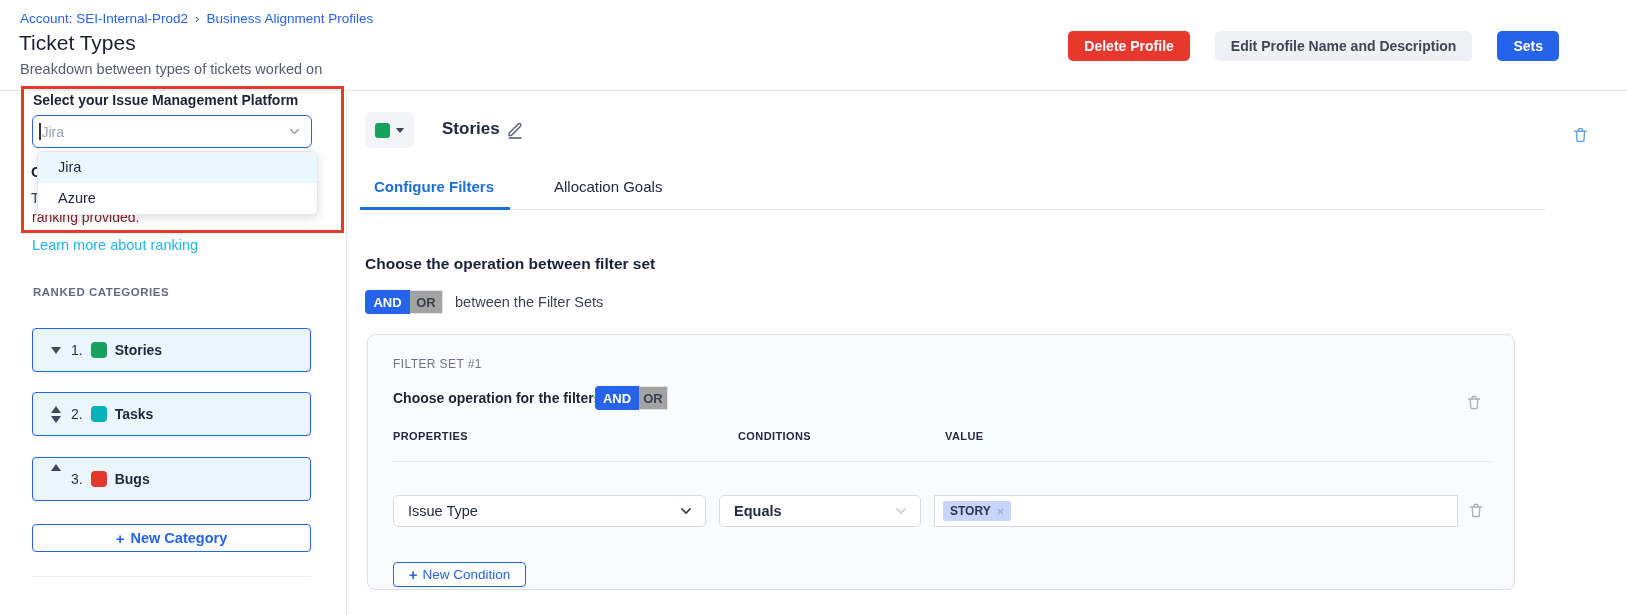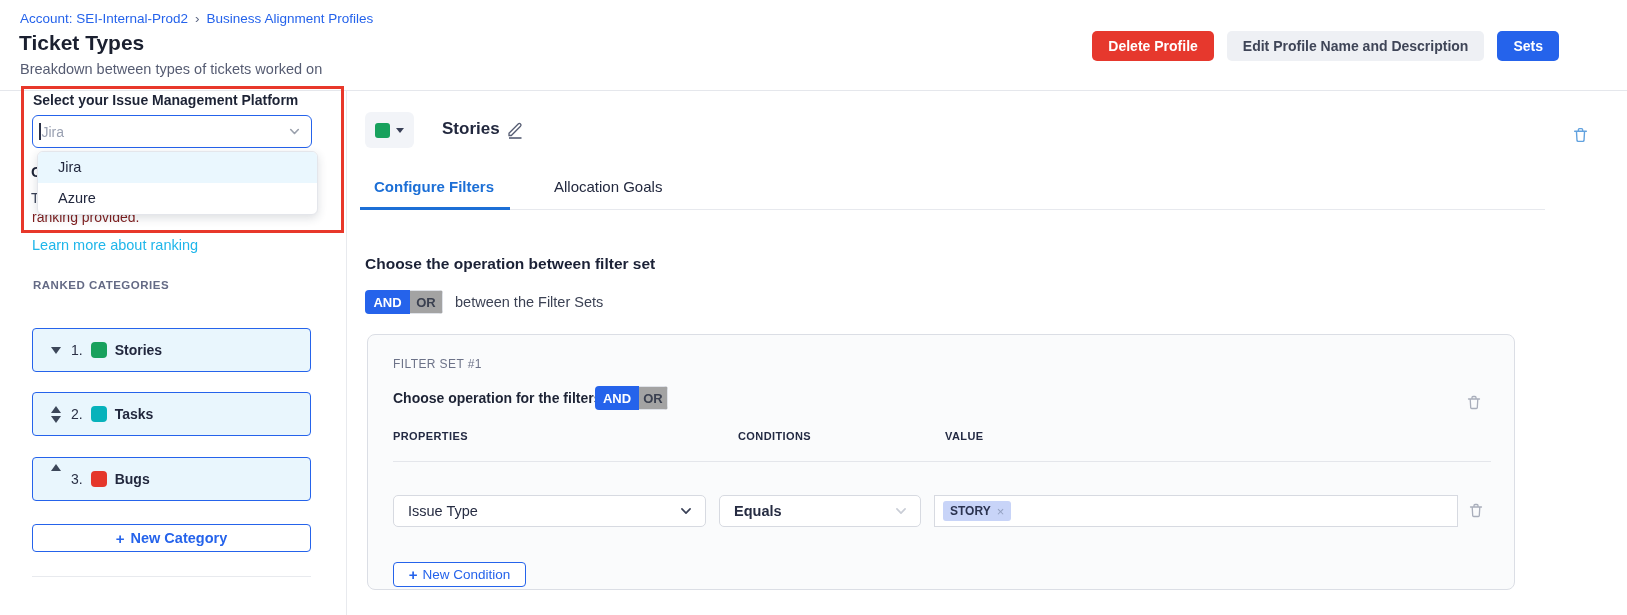--- a/index.html
+++ b/index.html
@@ -5,23 +5,23 @@
   * { margin:0; padding:0; box-sizing:border-box; }
   html,body { width:1627px; height:615px; background:#fff; overflow:hidden;
               font-family:"Liberation Sans", sans-serif; color:#22283E; }
   .abs { position:absolute; }
   #page { position:relative; width:1627px; height:475px; }
 
   
   .breadcrumb { left:20px; top:11px; font-size:13.5px; color:#2563EB; }
   .breadcrumb .crumb { color:#2563EB; cursor:pointer; }
   .breadcrumb .sep { color:#5C6784; margin:0 7px; }
-  .page-title { left:19px; top:31px; font-size:21px; font-weight:bold; color:#1B2030; }
+  .page-title { left:19px; top:31px; font-size:21px; font-weight:normal; color:#1B2030; }
   .page-subtitle { left:20px; top:61px; font-size:14.5px; color:#565C72; }
-  .header-actions { right:68px; top:31px; display:flex; gap:13px;border-radius:7px; }
+  .header-actions { right:68px; top:31px; display:flex; gap:25px;border-radius:7px; }
   .btn { height:30px; border:none; border-radius:5px; font-weight:bold; font-size:14px;
          padding:0 16px; cursor:pointer; font-family:inherit; white-space:nowrap; }
   .btn-delete { background:#E6382D; color:#fff; }
   .btn-edit   { background:#EEF0F4; color:#3F4557; }
   .btn-save   { background:#2563EB; color:#fff; }
   .header-divider { left:0; top:90px; width:1627px; height:1px; background:#E5E7EC; }
   .v-divider { left:346px; top:91px; width:1px; height:524px; background:#E8EAEE; }
 
   
   .platform-label { left:33px; top:92px; font-size:14px; font-weight:bold; color:#1D2335; z-index:2; }
@@ -34,21 +34,21 @@
   .dropdown-panel { left:37px; top:151px; width:281px; background:#fff; border:1px solid #E4E6EB;
                     border-radius:6px; box-shadow:0 3px 10px rgba(40,50,70,.16); z-index:5; overflow:hidden; }
   .dropdown-option { height:31px; line-height:31px; padding-left:20px; font-size:14.5px; color:#22283E; cursor:pointer; }
   .dropdown-option.highlighted { background:#EAF7FE; }
   .frag1 { left:31px; top:163px; font-size:15px; font-weight:bold; color:#1D2335; z-index:1; }
   .frag2 { left:31px; top:190px; font-size:14px; color:#3A4156; z-index:1; }
   .frag3 { left:32px; top:209px; font-size:14px; color:#7f1d1d; z-index:1; }
   .annotation-box { left:21px; top:86px; width:323px; height:147px; border:3px solid #E8382A;
                     z-index:10; pointer-events:none; }
   .learn-more { left:32px; top:237px; font-size:14.5px; color:#1FB6EA; cursor:pointer; }
-  .ranked-heading { left:33px; top:279px; font-size:11.5px; font-weight:bold; color:#646A85; letter-spacing:.5px; }
+  .ranked-heading { left:33px; top:286px; font-size:11.5px; font-weight:bold; color:#646A85; letter-spacing:.5px; }
 
   .cat-card { left:32px; width:279px; height:44px; background:#E9F6FD; border:1px solid #2563EB;
               border-radius:4px; display:flex; align-items:center; padding-left:13px; cursor:pointer; }
   .cat-card.c1 { top:328px; } .cat-card.c2 { top:392px; } .cat-card.c3 { top:457px; }
   .sort-box { width:20px; display:flex; flex-direction:column; align-items:center; gap:3px; }
   .tri-up   { width:0; height:0; border-left:5.5px solid transparent; border-right:5.5px solid transparent; border-bottom:7px solid #3C4759; }
   .tri-down { width:0; height:0; border-left:5.5px solid transparent; border-right:5.5px solid transparent; border-top:7px solid #3C4759; }
   .cat-card.c3 .sort-box { align-self:flex-start; margin-top:6px; }
   .cat-rank { font-size:14px; color:#2A3045; margin-left:5px; }
   .cat-dot { width:16px; height:16px; border-radius:4px; margin-left:8px; }

